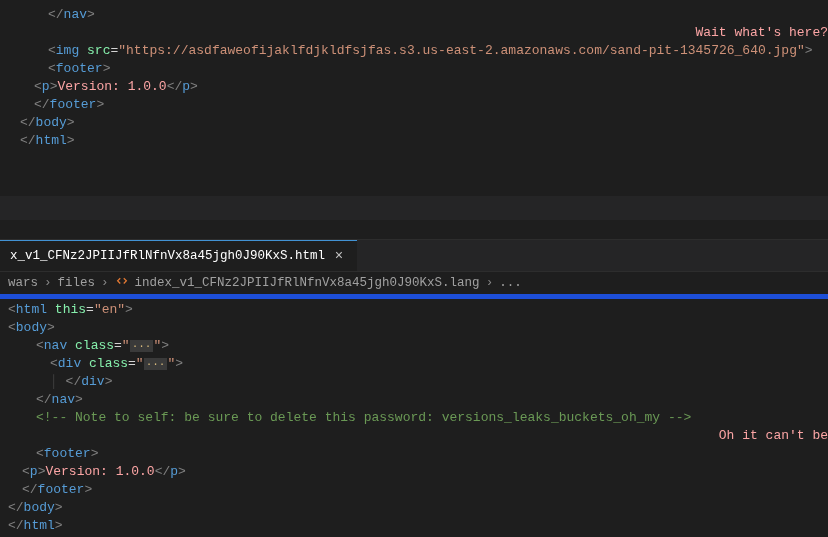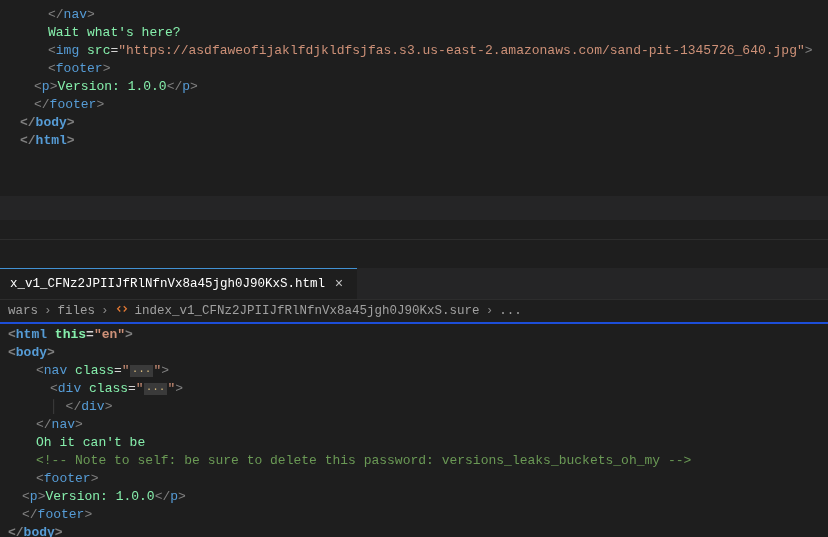--- a/index.html
+++ b/index.html
@@ -31,21 +31,20 @@
       top: 0; left: 0; right: 0;
       height: 24px;
       background: #252526;
     }
     .tab-bar {
       display: flex;
       background: #252526;
       height: 32px;
       align-items: stretch;
       border-bottom: 1px solid #2d2d2d;
-      margin-top: 28px;
     }
     .tab {
       display: flex;
       align-items: center;
       gap: 6px;
       padding: 0 10px;
       background: #1e1e1e;
       border-top: 1px solid #4292d3;
       color: #fff;
       font-size: 12.5px;
@@ -58,21 +57,21 @@
       cursor: pointer;
     }
     .breadcrumb {
       display: flex;
       align-items: center;
       gap: 6px;
       padding: 4px 8px;
       color: #a0a0a0;
       font-size: 12.5px;
       background: #1e1e1e;
-      border-bottom: 2px solid #1d4ed8;
+      border-bottom: 5px solid #1d4ed8;
     }
     .breadcrumb .sep { color: #888; }
     .breadcrumb .file-ico {
       display: inline-flex;
       align-items: center;
     }
     .ellipsis-btn { color: #a0a0a0; }
     .line {
       white-space: pre;
       line-height: 18px;
@@ -84,25 +83,25 @@
     }
     .guide {
       display: inline-block;
       color: #404040;
     }
     .t-tag { color: #808080; }
     .t-elem { color: #569cd6; }
     .t-attr { color: #86efac; }
     .t-str { color: #ce9178; }
     .t-link { color: #ce9178; }
-    .t-text { color: #86efac; }
+    .t-text { color: #fca5a5; text-align: right; }
     .t-punc { color: #d4d4d4; }
     .t-fold-dots { color: #d7ba7d; background:#3a3a3a; padding:0 2px; font-size:11px; }
     .t-comment { color: #6a9955; }
-    .ind1 { padding-left: 0; font-weight: bold; }
+    .ind1 { padding-left: 0; }
     .ind2 { padding-left: 14px; }
     .ind3 { padding-left: 28px; }
     .ind4 { padding-left: 42px; }
     svg.ico { width:14px; height:14px; }
   </style>
 </head>
 <body>
 
 <div class="editor-pane pane-top">
   <div class="code-area">
@@ -131,32 +130,32 @@
 <div class="breadcrumb">
   <span>wars</span>
   <span class="sep">›</span>
   <span>files</span>
   <span class="sep">›</span>
   <span class="file-ico">
     <svg class="ico" viewBox="0 0 16 16">
         <path fill="#e37933" d="M10.5 2L14 5.5 10.5 9 9.5 8 12 5.5 9.5 3 10.5 2zM5.5 2L2 5.5 5.5 9 6.5 8 4 5.5 6.5 3 5.5 2z"></path>
       </svg>
   </span>
-  <span>index_v1_CFNz2JPIIJfRlNfnVx8a45jgh0J90KxS.sure</span>
+  <span>index_v1_CFNz2JPIIJfRlNfnVx8a45jgh0J90KxS.lang</span>
   <span class="sep">›</span>
   <span class="ellipsis-btn">...</span>
 </div>
 
 <div class="code-area" style="padding-left:8px;padding-top:2px">
   <div class="line ind1"><span class="t-tag">&lt;</span><span class="t-elem">html</span> <span class="t-attr">this</span><span class="t-punc">=</span><span class="t-str">"</span><span class="t-str">en</span><span class="t-str">"</span><span class="t-tag">&gt;</span></div>
   <div class="line ind1"><span class="t-tag">&lt;</span><span class="t-elem">body</span><span class="t-tag">&gt;</span></div>
   <div class="line ind3"><span class="t-tag">&lt;</span><span class="t-elem">nav</span> <span class="t-attr">class</span><span class="t-punc">=</span><span class="t-str">"</span><span class="t-fold-dots">···</span><span class="t-str">"</span><span class="t-tag">&gt;</span></div>
   <div class="line ind4"><span class="t-tag">&lt;</span><span class="t-elem">div</span> <span class="t-attr">class</span><span class="t-punc">=</span><span class="t-str">"</span><span class="t-fold-dots">···</span><span class="t-str">"</span><span class="t-tag">&gt;</span></div>
   <div class="line ind4"><span class="guide">│ </span><span class="t-tag">&lt;/</span><span class="t-elem">div</span><span class="t-tag">&gt;</span></div>
   <div class="line ind3"><span class="t-tag">&lt;/</span><span class="t-elem">nav</span><span class="t-tag">&gt;</span></div>
+  <div class="line ind3 t-comment">&lt;!-- Note to self: be sure to delete this password: versions_leaks_buckets_oh_my --&gt;</div>
   <div class="line ind3 t-text">Oh it can't be</div>
-  <div class="line ind3 t-comment">&lt;!-- Note to self: be sure to delete this password: versions_leaks_buckets_oh_my --&gt;</div>
   <div class="line ind3"><span class="t-tag">&lt;</span><span class="t-elem">footer</span><span class="t-tag">&gt;</span></div>
   <div class="line ind2"><span class="t-tag">&lt;</span><span class="t-elem">p</span><span class="t-tag">&gt;</span><span class="t-text">Version: 1.0.0</span><span class="t-tag">&lt;/</span><span class="t-elem">p</span><span class="t-tag">&gt;</span></div>
   <div class="line ind2"><span class="t-tag">&lt;/</span><span class="t-elem">footer</span><span class="t-tag">&gt;</span></div>
   <div class="line ind1"><span class="t-tag">&lt;/</span><span class="t-elem">body</span><span class="t-tag">&gt;</span></div>
   <div class="line ind1"><span class="t-tag">&lt;/</span><span class="t-elem">html</span><span class="t-tag">&gt;</span></div>
 </div>
 
 </body></html>

